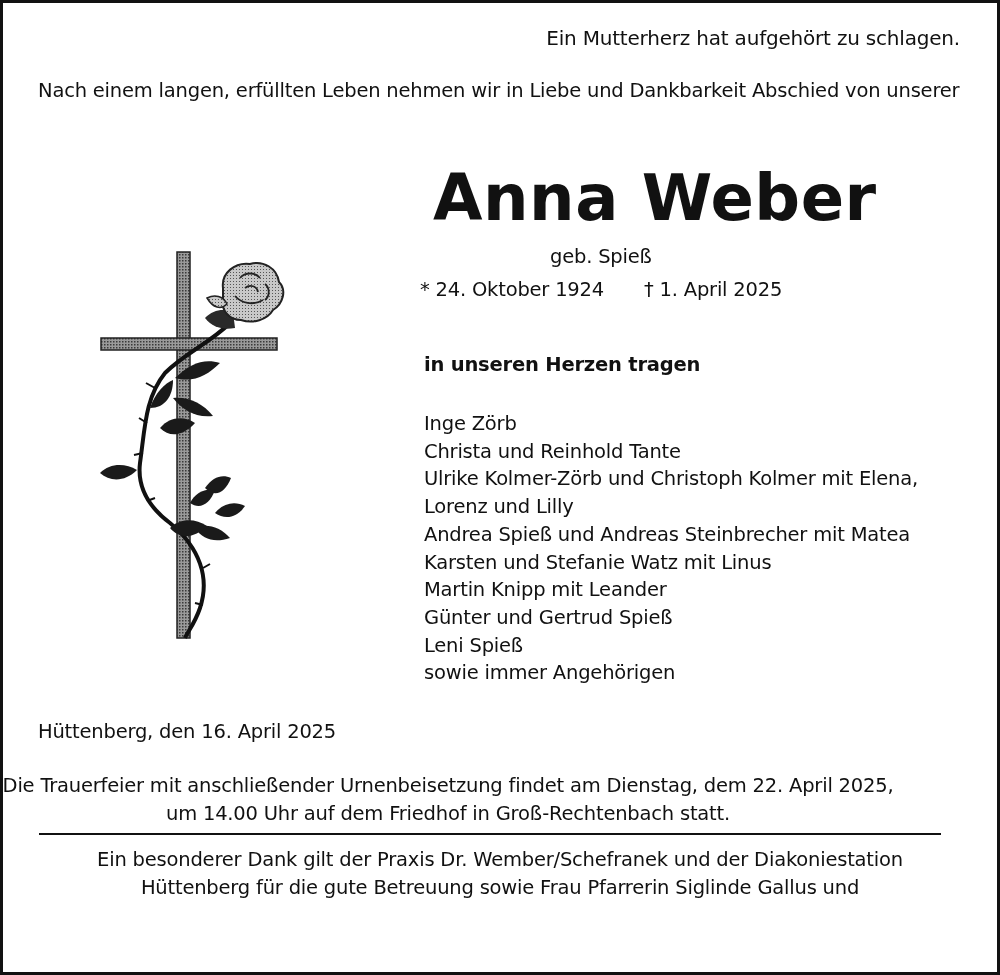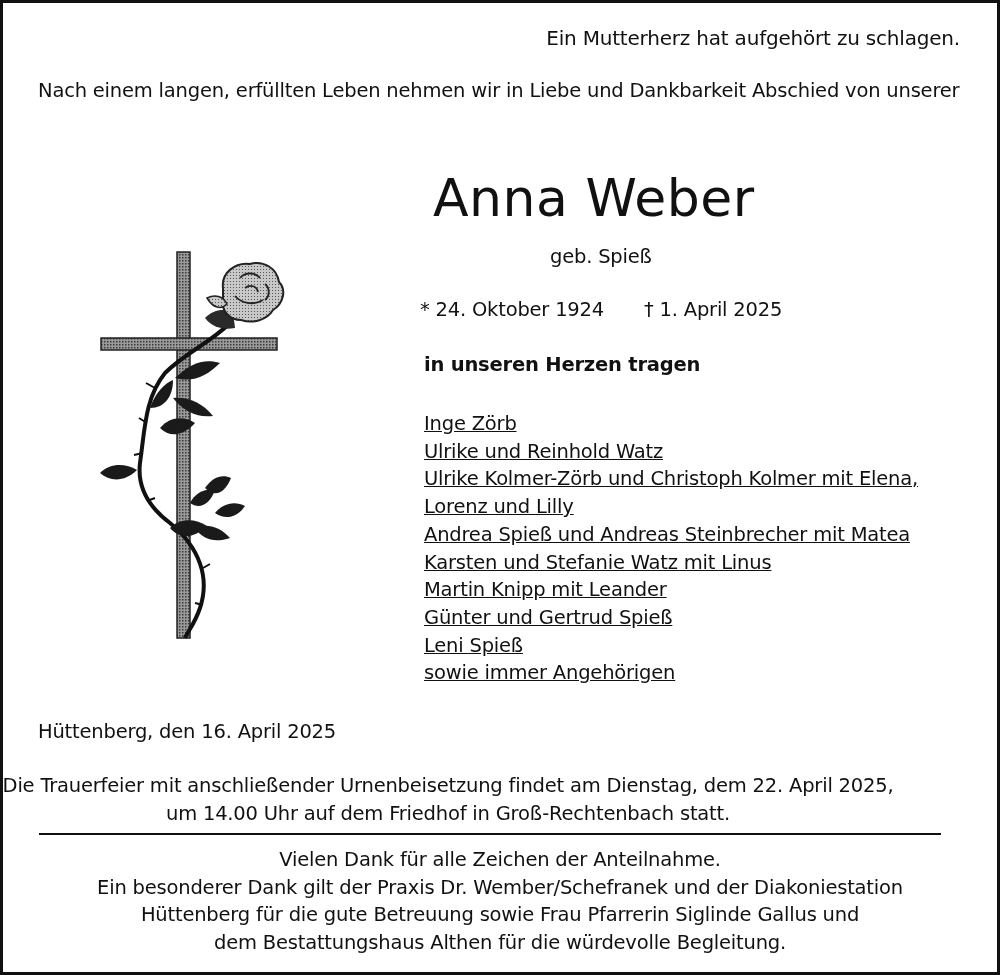--- a/index.html
+++ b/index.html
@@ -4,27 +4,27 @@
 <style>
   html, body { margin: 0; padding: 0; background: #ffffff; }
   body { width: 1000px; height: 975px; position: relative; overflow: hidden;
          font-family: "DejaVu Sans", "Liberation Sans", sans-serif; color: #111; }
   .frame { position: absolute; left: 0; top: 0; width: 1000px; height: 975px;
            box-sizing: border-box; border: 3px solid #111; }
   .t { position: absolute; white-space: nowrap; font-size: 19.5px; line-height: 28px; letter-spacing: -0.2px; }
   .heading { right: 40px; top: 24px; font-size: 20px; }
   .intro { left: 38px; top: 77px; width: 930px; }
   .intro div { line-height: 28px; }
-  .name { left: 433px; top: 166px; font-size: 52px; line-height: 64px; font-weight: normal; letter-spacing: 0.5px; }
+  .name { left: 433px; top: 166px; font-size: 64px; line-height: 64px; font-weight: bold; letter-spacing: 0.5px; }
   .birthname { left: 550px; top: 243px; }
-  .dates { left: 420px; top: 276px; margin-top: 20px; }
+  .dates { left: 420px; top: 276px; }
   .dates .gap { display: inline-block; width: 40px; }
   .bold-msg { left: 424px; top: 351px; font-weight: bold; }
   .family { left: 424px; top: 410px; }
-  .family div { line-height: 27.7px; text-decoration: underline; }
+  .family div { line-height: 27.7px; }
   .place-date { left: 38px; top: 718px; text-align: right; }
   .ceremony { left: 0; width: 896px; top: 772px; text-align: center; }
   .divider { position: absolute; left: 39px; top: 833px; width: 902px; height: 2px; background: #111; }
   .thanks { left: 0; width: 1000px; top: 846px; text-align: center; }
   .thanks div { line-height: 27.5px; }
   .illus { position: absolute; left: 95px; top: 248px; width: 190px; height: 400px; }
 </style>
 </head>
 <body>
 
@@ -79,38 +79,36 @@
   <path d="M145 30 C 150 24, 160 24, 165 30 M150 40 C 155 36, 162 38, 163 44 M140 48 C 146 55, 158 58, 168 52 M170 36 C 175 40, 175 48, 170 52" fill="none" stroke="#222" stroke-width="1.8"></path>
   <path d="M112 50 C 120 46, 128 48, 132 56 C 126 62, 118 60, 112 50 Z" fill="url(#lightdots)" stroke="#222" stroke-width="1.5"></path>
 </svg>
 
 <div class="t bold-msg">
   <div>in unseren Herzen tragen</div>
 </div>
 
 <div class="t family">
   <div>Inge Zörb</div>
-  <div>Ulrike und Reinhold Watz</div>
+  <div>Christa und Reinhold Tante</div>
   <div>Ulrike Kolmer-Zörb und Christoph Kolmer mit Elena,</div>
   <div>Lorenz und Lilly</div>
   <div>Andrea Spieß und Andreas Steinbrecher mit Matea</div>
   <div>Karsten und Stefanie Watz mit Linus</div>
   <div>Martin Knipp mit Leander</div>
   <div>Günter und Gertrud Spieß</div>
   <div>Leni Spieß</div>
   <div>sowie immer Angehörigen</div>
 </div>
 
 <div class="t place-date">Hüttenberg, den 16. April 2025</div>
 
 <div class="t ceremony">
   <div>Die Trauerfeier mit anschließender Urnenbeisetzung findet am Dienstag, dem 22. April 2025,</div>
   <div>um 14.00 Uhr auf dem Friedhof in Groß-Rechtenbach statt.</div>
 </div>
 
 <div class="divider"></div>
 
 <div class="t thanks">
-  <div>Vielen Dank für alle Zeichen der Anteilnahme.</div>
   <div>Ein besonderer Dank gilt der Praxis Dr. Wember/Schefranek und der Diakoniestation</div>
   <div>Hüttenberg für die gute Betreuung sowie Frau Pfarrerin Siglinde Gallus und</div>
-  <div>dem Bestattungshaus Althen für die würdevolle Begleitung.</div>
 </div>
 
 </body></html>

